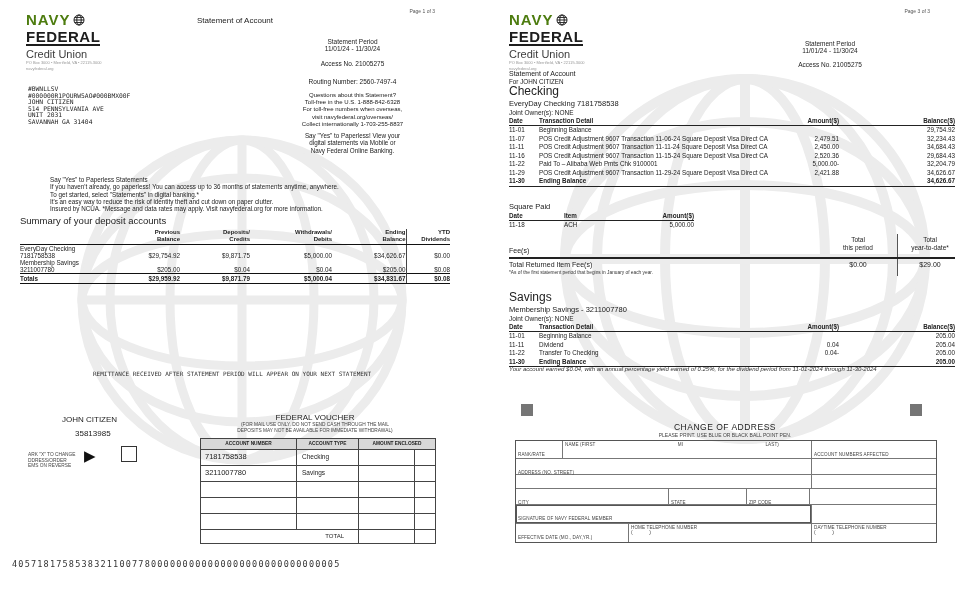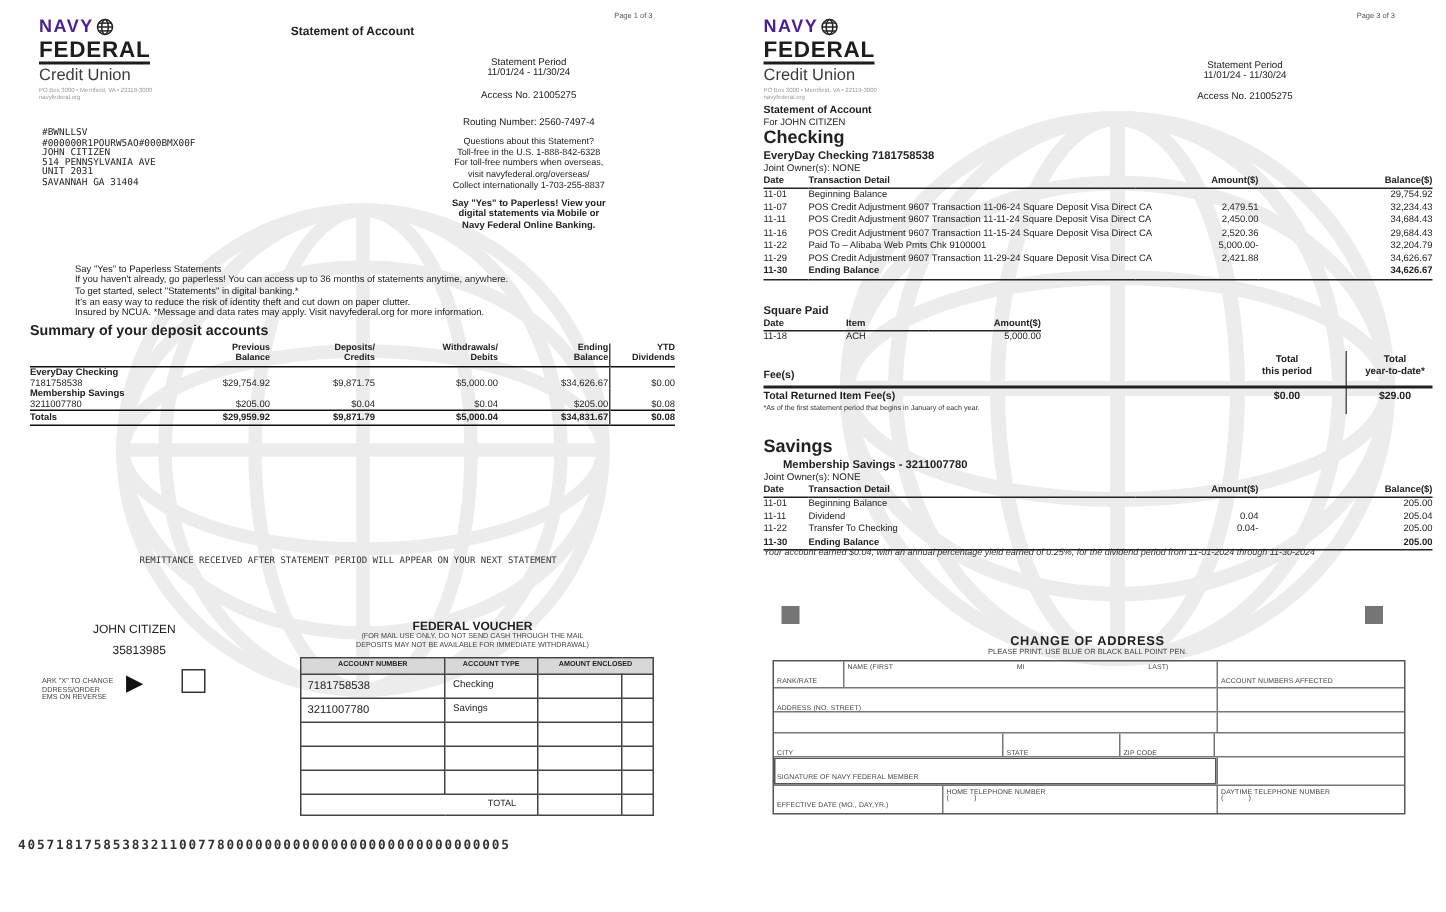--- a/index.html
+++ b/index.html
@@ -1,27 +1,27 @@
 <!DOCTYPE html>
 <html><head>
 <meta charset="utf-8">
 <style>
   html,body{margin:0;padding:0;background:#fff}
   .canvas{position:relative;width:964px;height:608px;background:#ffffff;overflow:hidden;
           font-family:"Liberation Sans",sans-serif;color:#222;line-height:1.15}
-  .b{font-weight:bold}
+  .b{font-weight:normal}
   .i{font-style:italic}
   .c{text-align:center}
   .rt{text-align:right}
   .mono{font-family:"DejaVu Sans Mono",monospace}.f48{font-size:4.8px}.f5{font-size:5px}.f6{font-size:6px}
   .f63{font-size:6.3px}.f65{font-size:6.5px}.f7{font-size:7px}.f75{font-size:7.5px}
   .f8{font-size:8px}.f85{font-size:8.5px}.f95{font-size:9.5px}.f12{font-size:12px}
   .globe{position:absolute;z-index:0}
   .z{position:absolute;z-index:2}
-  .logonavy{font-weight:bold;font-size:12px;letter-spacing:1px;color:#4c1d95}
+  .logonavy{font-weight:bold;font-size:15px;letter-spacing:1px;color:#4d7c0f}
   .logoline1{display:flex;align-items:center}
   .logofed{font-weight:bold;font-size:15px;letter-spacing:.5px;color:#1d1d1d;
            border-bottom:2.5px solid #1d1d1d;display:inline-block;line-height:15px}
   .logocu{font-size:11px;color:#3c3c3c;margin-top:1px}
   .logoaddr{font-size:4px;color:#999;margin-top:1px}
   table{border-collapse:collapse;table-layout:fixed;position:absolute;z-index:2}
   td{padding:0;vertical-align:bottom;font-size:6.3px;line-height:8.5px;overflow:visible;white-space:nowrap}
   .sum .hdr td{font-weight:bold;font-size:6px;line-height:6.8px;border-bottom:1.6px solid #111;padding-bottom:1px}
   .sum .vals td,.sum .acct td{line-height:7.2px}
   .sum .tot td{border-top:1px solid #111;border-bottom:1.6px solid #111;font-weight:bold;line-height:9px}
@@ -400,21 +400,21 @@
   </div>
   <div class="z" style="left:897px;top:234px;width:1px;height:42px;background:#555"></div>
   <div class="z b f7" style="left:509px;top:247px">Fee(s)</div>
   <div class="z" style="left:509px;top:257px;width:446px;height:1.5px;background:#222"></div>
   <div class="z b f7" style="left:509px;top:261px">Total Returned Item Fee(s)</div>
   <div class="z b f7 c" style="left:818px;top:261px;width:80px">$0.00</div>
   <div class="z b f7 c" style="left:902px;top:261px;width:56px">$29.00</div>
   <div class="z f48" style="left:509px;top:270px;color:#333">*As of the first statement period that begins in January of each year.</div>
 
   <div class="z b f12" style="left:509px;top:291px">Savings</div>
-  <div class="z b f75" style="left:522px;top:306px">Membership Savings - 3211007780</div>
+  <div class="z b f75" style="left:509px;top:306px">Membership Savings - 3211007780</div>
   <div class="z f65" style="left:509px;top:315px">Joint Owner(s): NONE</div>
 
   <table class="tx" style="left:509px;top:322px;width:446px">
     <colgroup>
         <col style="width:30px">
         <col style="width:218px">
         <col style="width:82px">
         <col style="width:116px">
       </colgroup>
     <tbody>

